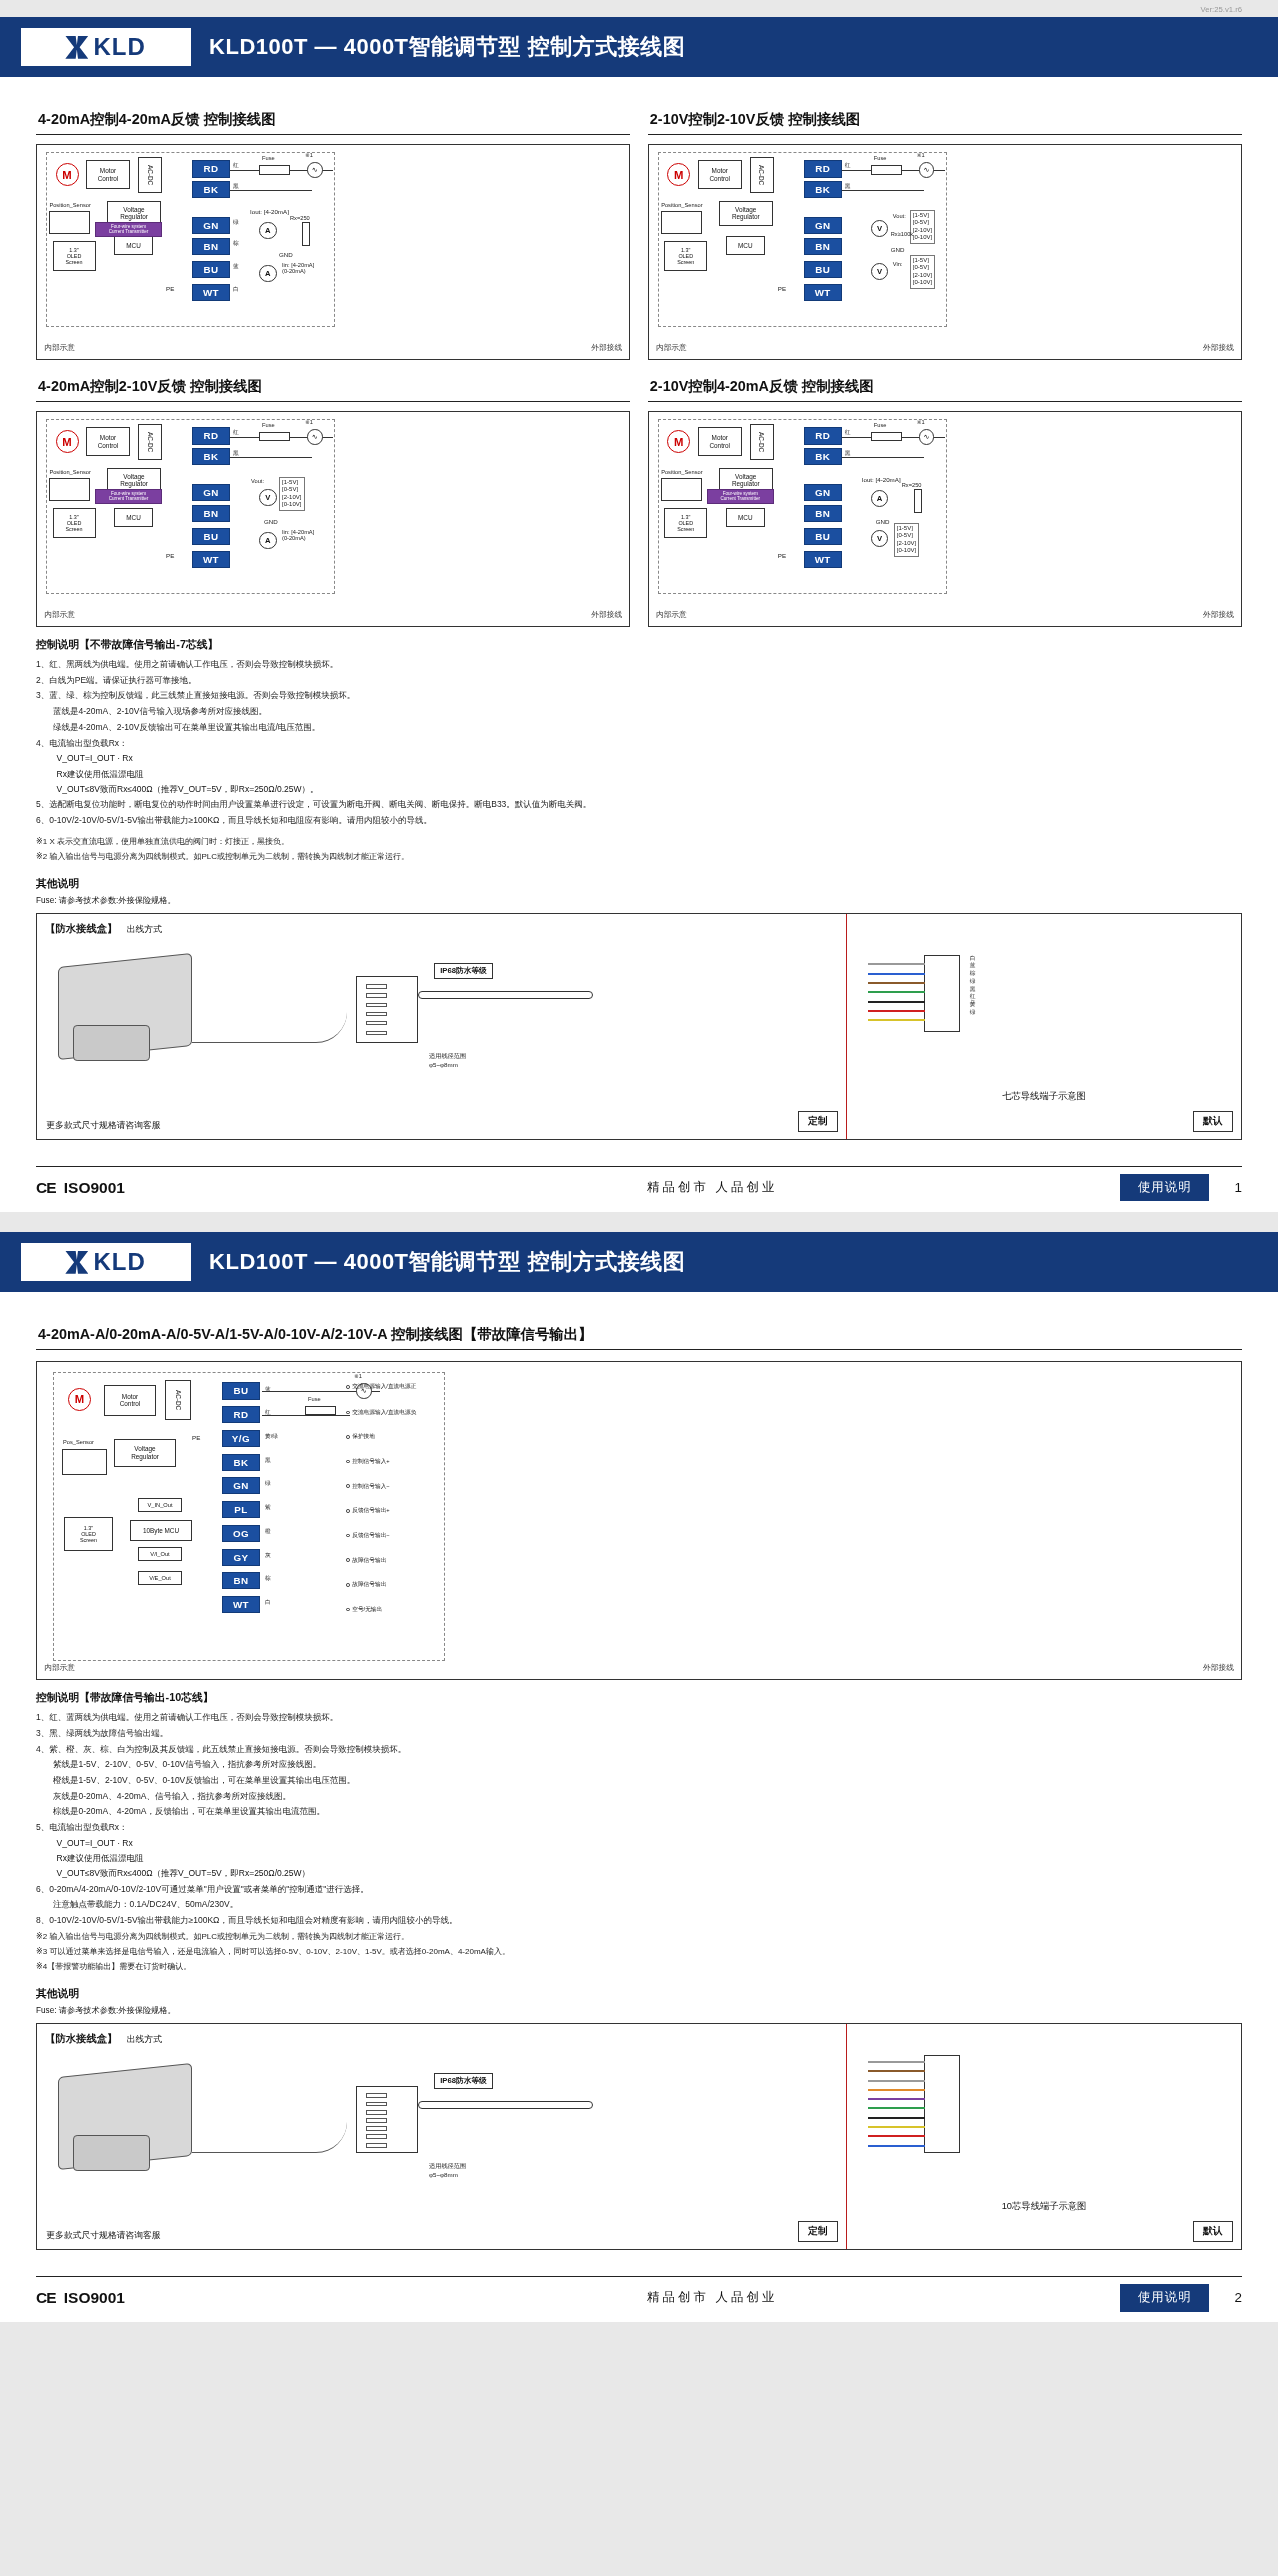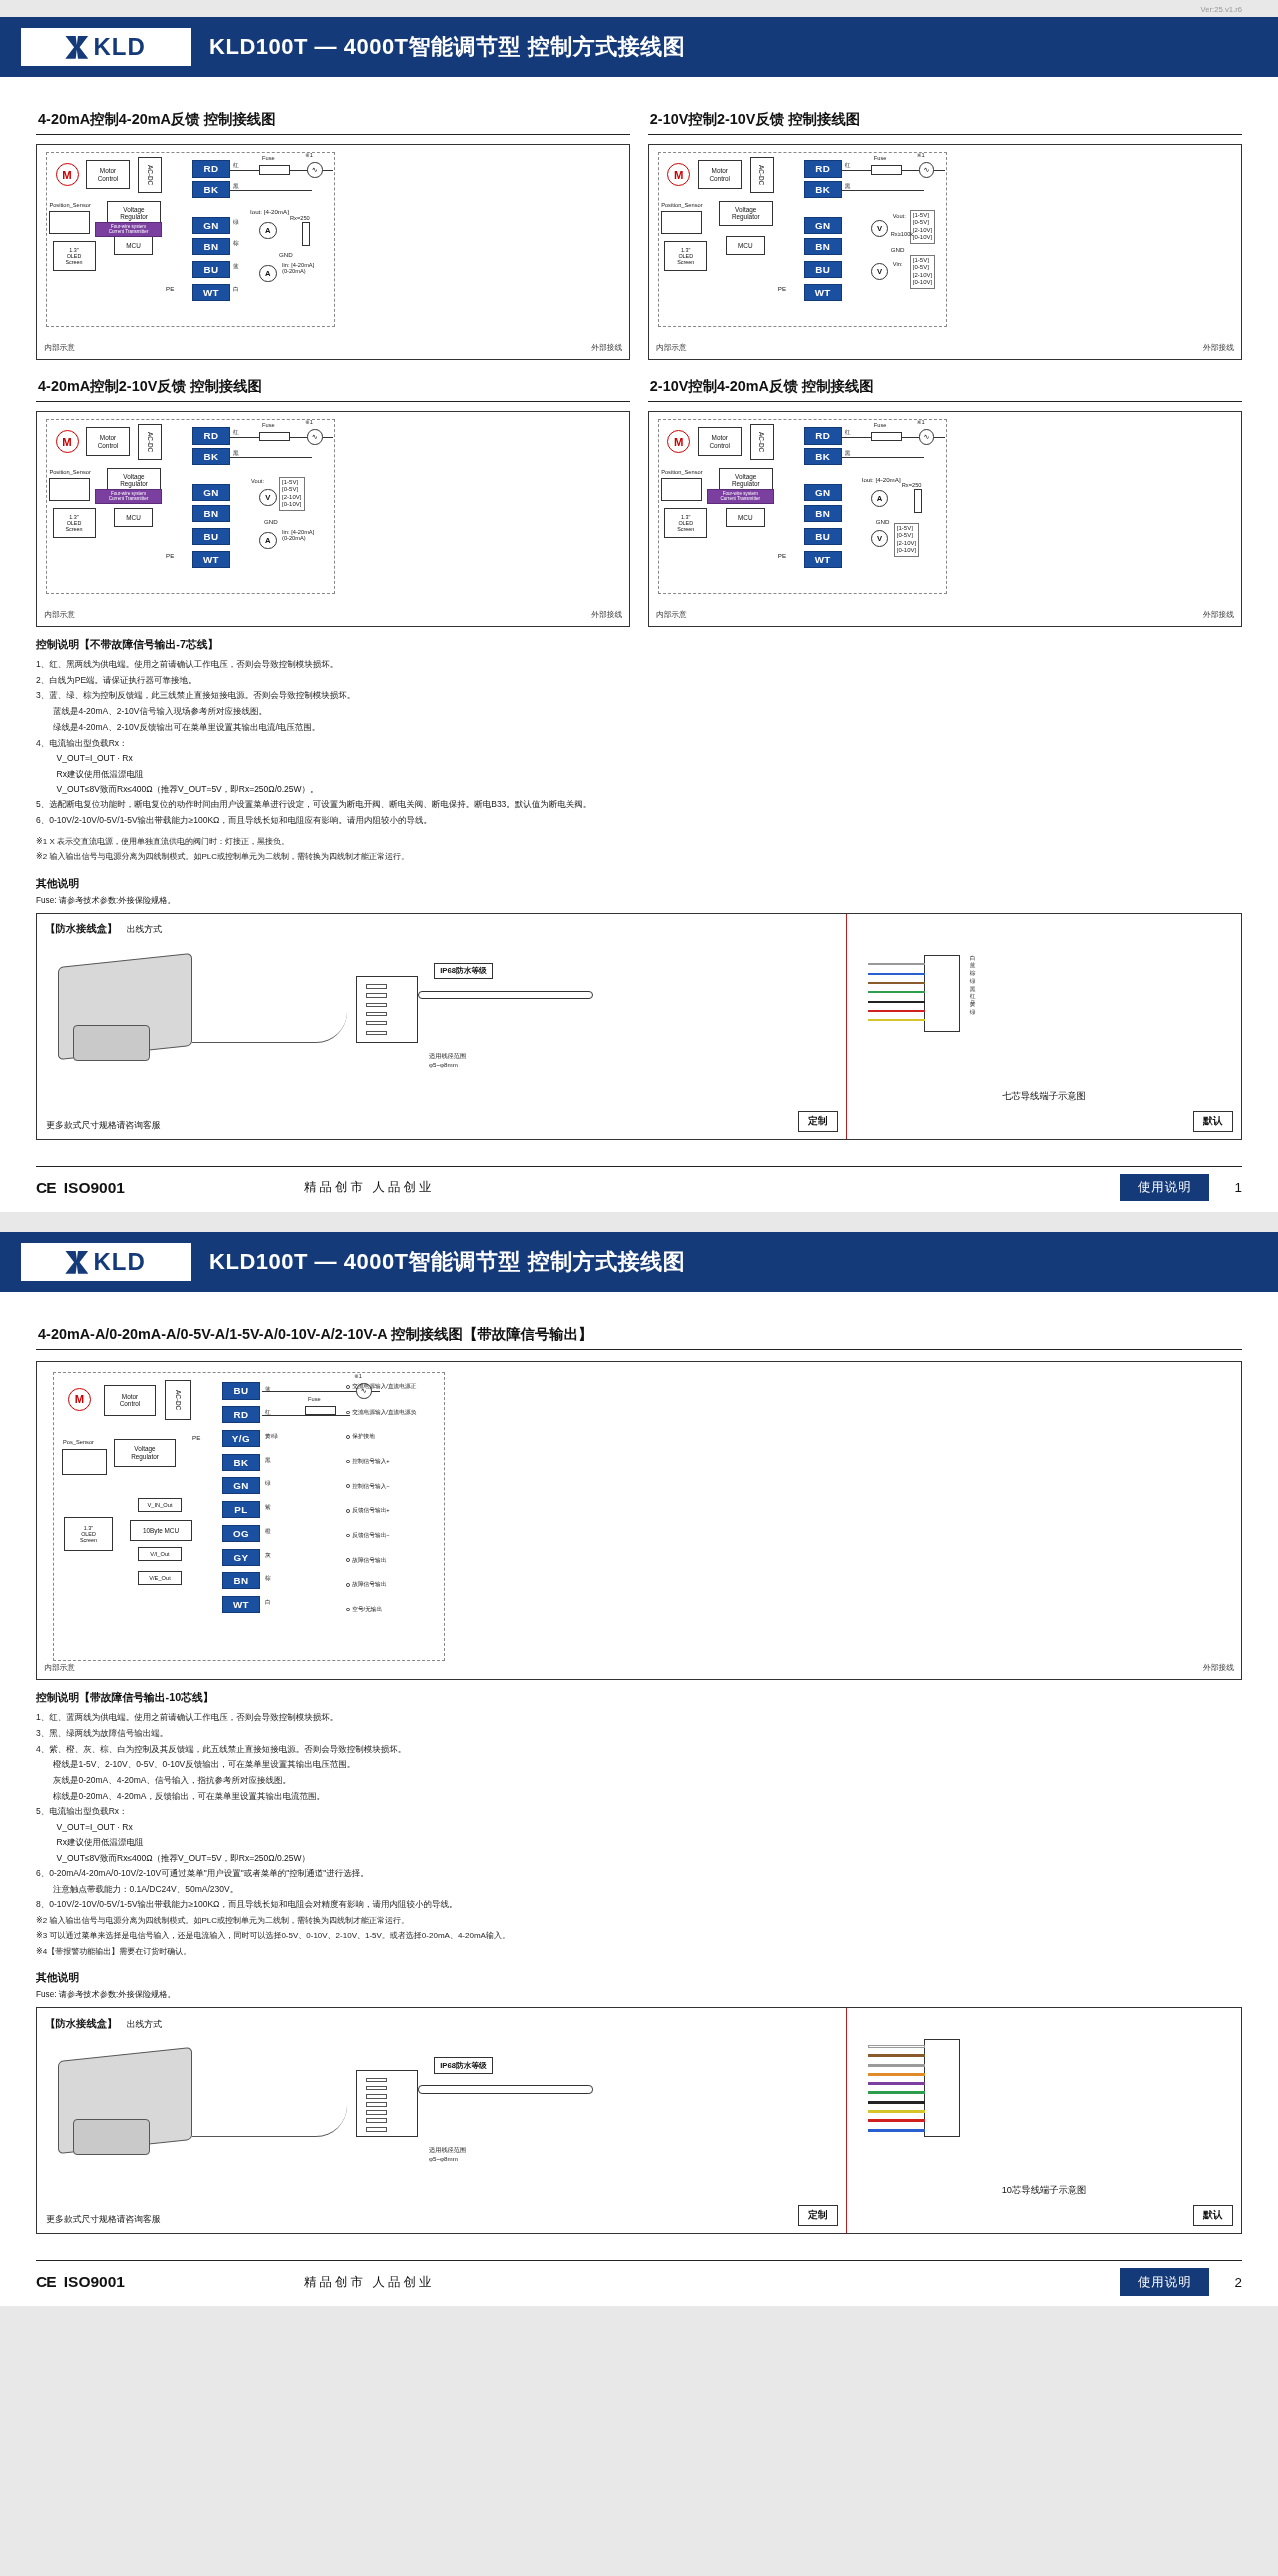--- a/index.html
+++ b/index.html
@@ -212,21 +212,21 @@
 
   
   .footer {
     margin: 15.5px 36px 0 36px;
     border-top: 1.5px solid #222;
     padding-top: 7.2px;
     display:flex; align-items:center;
   }
   .footer-left { display:flex; align-items:center; width: 268px; font-size: 15.5px; font-weight:bold; }
   .ce { font-size: 15.5px; margin-right: 8.2px; letter-spacing:-1px; }
-  .footer-mid { flex:1; text-align:left; font-size: 12.4px; letter-spacing: 3.1px; }
+  .footer-mid { flex:1; text-align:center; font-size: 12.4px; letter-spacing: 3.1px; }
   .footer-right {
     background:#153a7a; color:#fff; font-size:12.4px; font-weight:normal;
     padding:5.2px 17.5px; margin-right: 12.4px; letter-spacing:1px;
   }
   .page-num { font-size: 13.4px; width: 20.6px; text-align:right; }
 
   .sig-list { position:absolute; font-size:5.7px; line-height:1.6; }
   .sig-list div { white-space: nowrap; }
   .dot { display:inline-block; width:3.6px;height:3.6px;border-radius:50%;border:0.5px solid #333; margin-right:2.6px; vertical-align:middle;}
 </style>
@@ -622,20 +622,21 @@
       <div class="inner-note">内部示意</div>
       <div class="outer-note">外部接线</div>
     </div>
 
     <div class="notes">
       <h4>控制说明【带故障信号输出-10芯线】</h4>
       <ol>
         <li>1、红、蓝两线为供电端。使用之前请确认工作电压，否则会导致控制模块损坏。</li>
         <li>3、黑、绿两线为故障信号输出端。</li>
         <li>4、紫、橙、灰、棕、白为控制及其反馈端，此五线禁止直接短接电源。否则会导致控制模块损坏。</li>
+        <li>　　紫线是1-5V、2-10V、0-5V、0-10V信号输入，指抗参考所对应接线图。</li>
         <li>　　橙线是1-5V、2-10V、0-5V、0-10V反馈输出，可在菜单里设置其输出电压范围。</li>
         <li>　　灰线是0-20mA、4-20mA、信号输入，指抗参考所对应接线图。</li>
         <li>　　棕线是0-20mA、4-20mA，反馈输出，可在菜单里设置其输出电流范围。</li>
         <li>5、电流输出型负载Rx：</li>
       </ol>
       <div class="sub">V_OUT=I_OUT · Rx</div>
       <div class="sub">Rx建议使用低温漂电阻</div>
       <div class="sub">V_OUT≤8V致而Rx≤400Ω（推荐V_OUT=5V，即Rx=250Ω/0.25W）</div>
       <ol>
         <li>6、0-20mA/4-20mA/0-10V/2-10V可通过菜单"用户设置"或者菜单的"控制通道"进行选择。</li>

